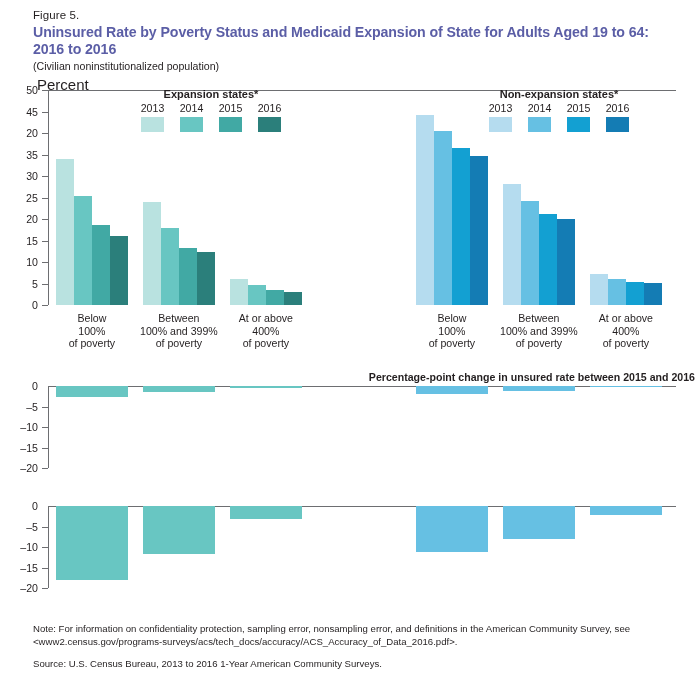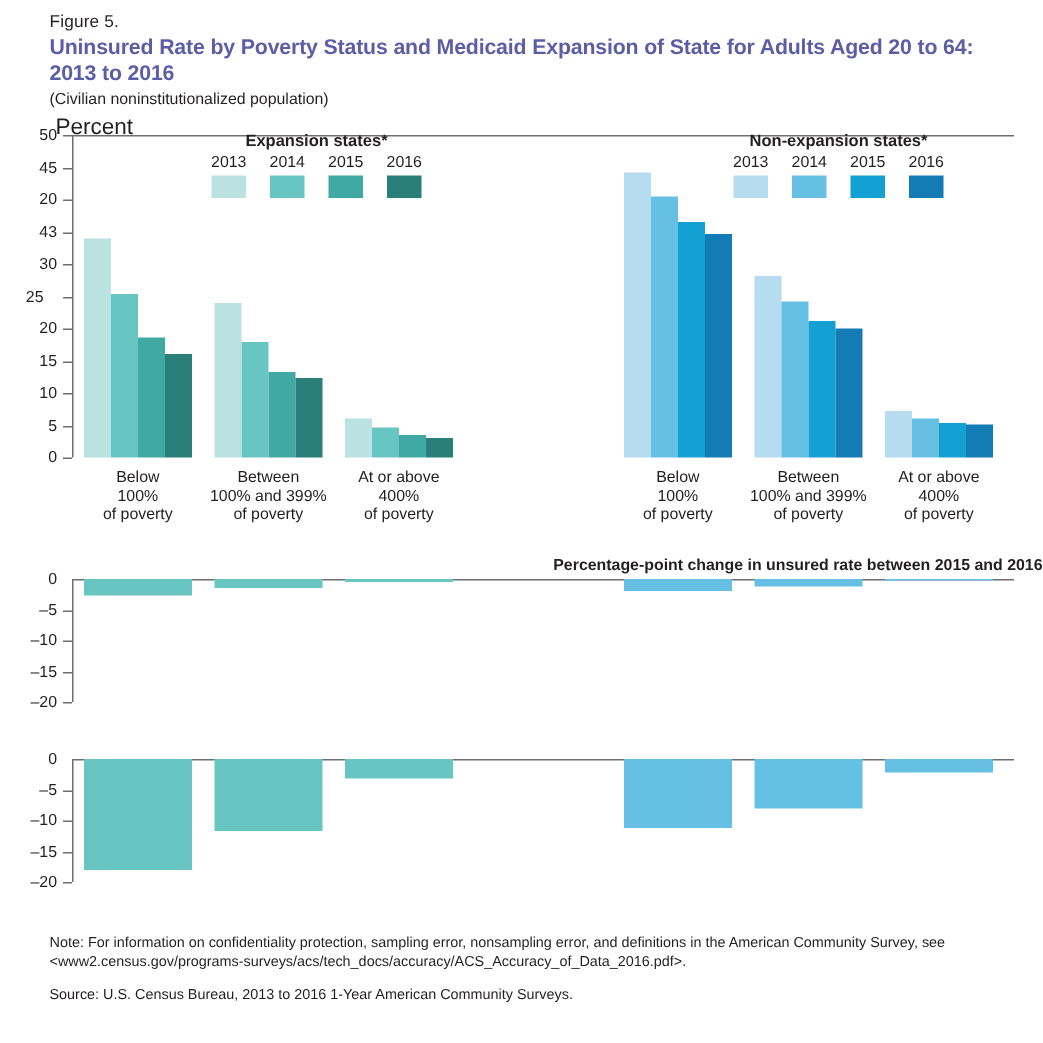--- a/index.html
+++ b/index.html
@@ -52,21 +52,21 @@
   .notes{position:absolute;left:33px;width:645px;font-size:9.6px;line-height:13.2px;color:#231f20;}
   .notes p{margin:0;}
   .note-src{margin-top:9px !important;}
 </style>
 </head>
 <body>
 
 <div class="page">
 
   <div class="fig-num">Figure 5.</div>
-  <div class="fig-title">Uninsured Rate by Poverty Status and Medicaid Expansion of State for Adults Aged 20 to 64: 2013 to 2016</div>
+  <div class="fig-title">Uninsured Rate by Poverty Status and Medicaid Expansion of State for Adults Aged 19 to 64: 2016 to 2016</div>
   <div class="fig-sub">(Civilian noninstitutionalized population)</div>
 
   <div class="percent-lbl">Percent</div>
 
   <div class="chart-main">
     <div class="axis-line yaxis-v"></div>
     <div class="xaxis-h"></div>
     <div class="bars-layer" id="mainBars">
         <div class="bar" title="Below 100% of poverty 2013: 33.9" style="left: 8px; width: 17.5px; height: 145.77px; background: rgb(185, 226, 224);"></div>
         <div class="bar" title="Below 100% of poverty 2014: 25.4" style="left: 26.1px; width: 17.5px; height: 109.22px; background: rgb(104, 198, 194);"></div>
@@ -104,23 +104,23 @@
       <div class="tick" style="top: 43px;"></div>
       <div class="tick" style="top: 21.5px;"></div>
       <div class="tick" style="top: 0px;"></div>
     </div>
   <div id="mainYLabels">
       <div class="ylab" style="left: 14px; top: 299px;">0</div>
       <div class="ylab" style="left: 14px; top: 277.5px;">5</div>
       <div class="ylab" style="left: 14px; top: 256px;">10</div>
       <div class="ylab" style="left: 14px; top: 234.5px;">15</div>
       <div class="ylab" style="left: 14px; top: 213px;">20</div>
-      <div class="ylab" style="left: 5px; top: 191.5px;">25</div>
+      <div class="ylab" style="left: 20px; top: 191.5px; text-align: center;">25</div>
       <div class="ylab" style="left: 14px; top: 170px;">30</div>
-      <div class="ylab" style="left: 14px; top: 148.5px;">43</div>
+      <div class="ylab" style="left: 14px; top: 148.5px;">35</div>
       <div class="ylab" style="left: 14px; top: 127px;">20</div>
       <div class="ylab" style="left: 14px; top: 105.5px;">45</div>
       <div class="ylab" style="left: 14px; top: 84px;">50</div>
     </div>
   <div id="mainGroupLabels">
       <div class="grp-lbl" style="left: 36.9px; top: 312px;">
         <div>Below</div>
         <div>100%</div>
         <div>of poverty</div>
       </div>

